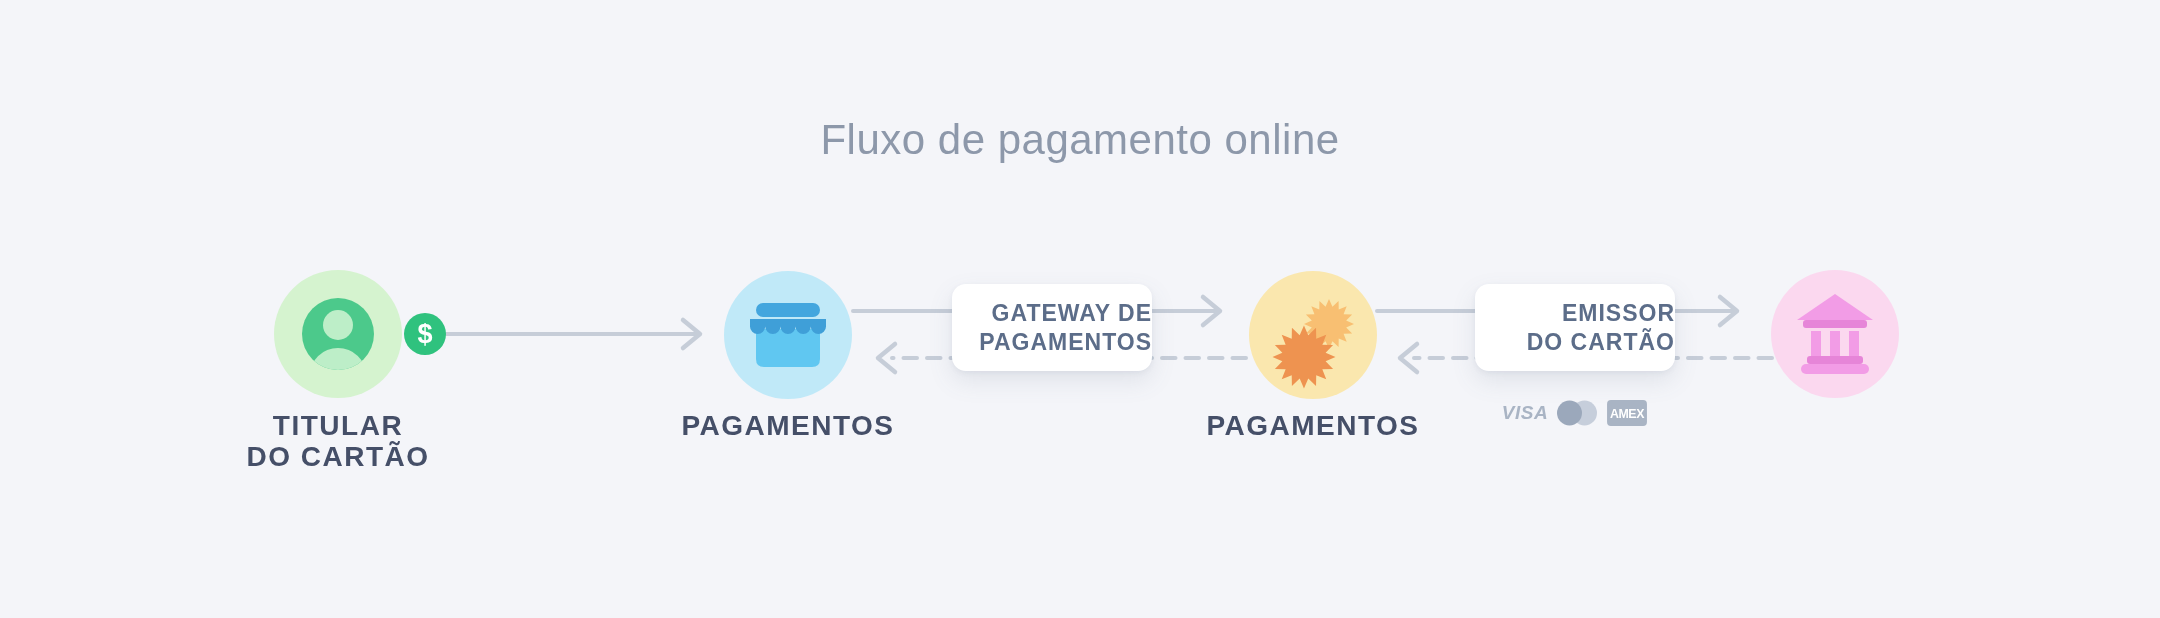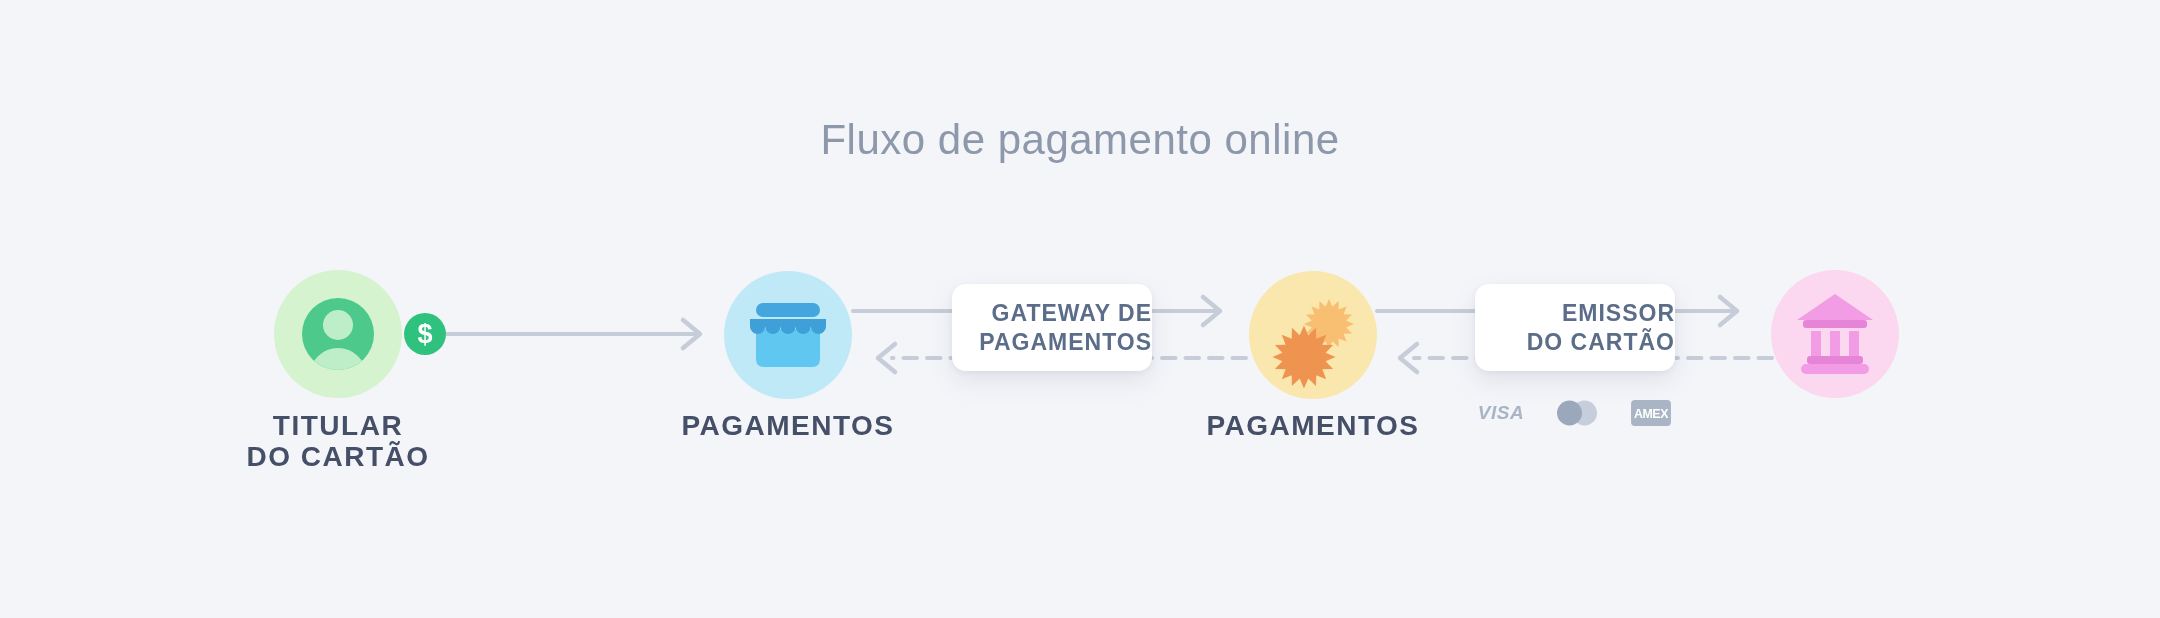--- a/index.html
+++ b/index.html
@@ -31,21 +31,21 @@
   }
   .node-label span{display:block;}
   .flow-tag{
     position:absolute;top:284px;width:200px;height:87px;background:#ffffff;border-radius:14px;
     box-shadow:0 10px 24px rgba(90,105,135,0.13), 0 2px 5px rgba(90,105,135,0.08);
     display:flex;flex-direction:column;align-items:flex-end;justify-content:center;
     font-size:23px;line-height:29px;font-weight:700;color:#5c6d89;letter-spacing:1px;text-align:center;
   }
   .brands{
     position:absolute;left:1475px;top:398px;width:200px;height:30px;
-    display:flex;align-items:center;justify-content:center;gap:32px;
+    display:flex;align-items:center;justify-content:center;gap:8px;
   }
   .visa{
     font-size:19px;font-weight:700;font-style:italic;color:#a9b4c4;letter-spacing:0.5px;
   }
   .amex{
     width:42px;height:26px;background:#a9b4c4;border-radius:4px;color:#ffffff;
     font-weight:700;font-size:13px;letter-spacing:-0.5px;
     display:flex;align-items:center;justify-content:center;transform:scaleX(0.95);
   }
 </style>

